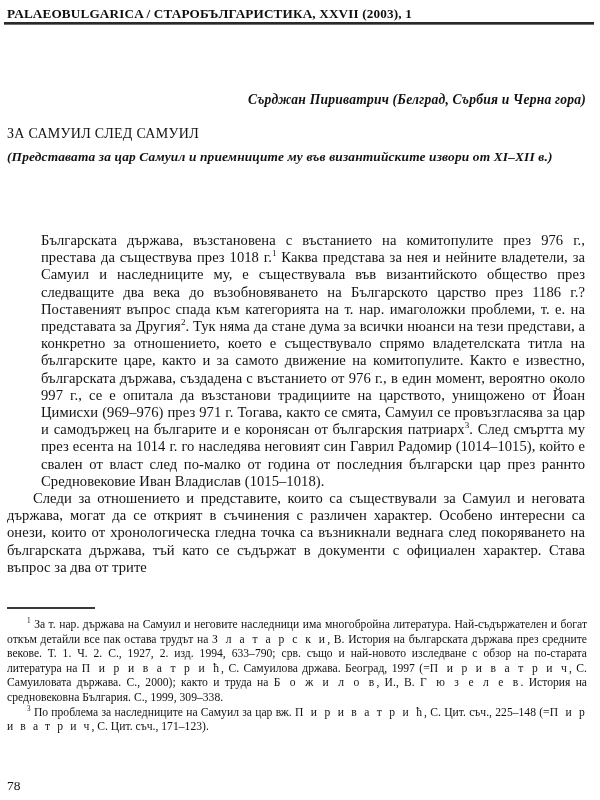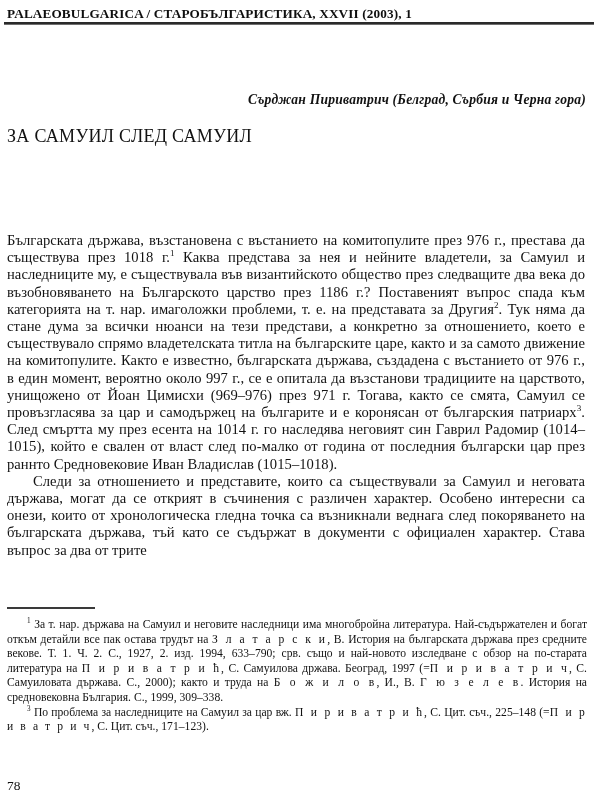--- a/index.html
+++ b/index.html
@@ -55,21 +55,21 @@
     font-style: italic;
     font-weight: bold;
     letter-spacing: 0.2px;
     text-align: right;
   }
   .article-title {
     position: absolute;
     top: 126px;
     left: 7px;
     right: 14px;
-    font-size: 18px;
+    font-size: 14px;
     letter-spacing: 0.3px;
   }
   .subtitle {
     position: absolute;
     top: 148px;
     left: 7px;
     right: 14px;
     font-size: 13.4px;
     font-style: italic;
     font-weight: bold;
@@ -89,20 +89,21 @@
     text-align: justify;
     text-justify: inter-word;
     letter-spacing: 0.05px;
   }
   .body-text p {
     margin: 0;
     text-indent: 26px;
   }
   .body-text p.first {
     text-indent: 0;
+    margin-left: 34px;
   }
   sup {
     font-size: 0.62em;
     vertical-align: super;
     line-height: 0;
   }
 
   
   .fn-rule {
     position: absolute;
@@ -143,20 +144,21 @@
 
 <div class="page">
 
   <div class="running-head">PALAEOBULGARICA / СТАРОБЪЛГАРИСТИКА, XXVII (2003), 1</div>
   <div class="head-rule"></div>
 
   <div class="author">Сърджан Пириватрич (Белград, Сърбия и Черна гора)</div>
 
   <div class="article-title">ЗА САМУИЛ СЛЕД САМУИЛ</div>
 
+  <div class="subtitle">(Представата за цар Самуил и приемниците му във византийските извори от XI–XII в.)</div>
 
   <div class="body-text">
     <p class="first"><span>Българската държава, възстановена с въстанието на комитопулите през 976 г., престава да съществува през 1018 г.</span><sup>1</sup><span> Каква представа за нея и нейните владетели, за Самуил и наследниците му, е съществувала във византийското общество през следващите два века до възобновяването на Българското царство през 1186 г.? Поставеният въпрос спада към категорията на т. нар. имаголожки проблеми, т. е. на представата за Другия</span><sup>2</sup><span>. Тук няма да стане дума за всички нюанси на тези представи, а конкретно за отношението, което е съществувало спрямо владетелската титла на българските царе, както и за самото движение на комитопулите. Както е известно, българската държава, създадена с въстанието от 976 г., в един момент, вероятно около 997 г., се е опитала да възстанови традициите на царството, унищожено от Йоан Цимисхи (969–976) през 971 г. Тогава, както се смята, Самуил се провъзгласява за цар и самодържец на българите и е коронясан от българския патриарх</span><sup>3</sup><span>. След смъртта му през есента на 1014 г. го наследява неговият син Гаврил Радомир (1014–1015), който е свален от власт след по-малко от година от последния български цар през раннто Средновековие Иван Владислав (1015–1018).</span></p>
     <p>Следи за отношението и представите, които са съществували за Самуил и неговата държава, могат да се открият в съчинения с различен характер. Особено интересни са онези, които от хронологическа гледна точка са възникнали веднага след покоряването на българската държава, тъй като се съдържат в документи с официален характер. Става въпрос за два от трите</p>
   </div>
 
   <div class="fn-rule"></div>
 
   <div class="footnotes">
     <p><sup>1</sup> <span>За т. нар. държава на Самуил и неговите наследници има многобройна литература. Най-съдържателен и богат откъм детайли все пак остава трудът на </span><span class="sp">З л а т а р с к и</span><span>, В. История на българската държава през средните векове. Т. 1. Ч. 2. С., 1927, 2. изд. 1994, 633–790; срв. също и най-новото изследване с обзор на по-старата литература на </span><span class="sp">П и р и в а т р и ћ</span><span>, С. Самуилова држава. Београд, 1997 (=</span><span class="sp">П и р и в а т р и ч</span><span>, С. Самуиловата държава. С., 2000); както и труда на </span><span class="sp">Б о ж и л о в</span><span>, И., В. </span><span class="sp">Г ю з е л е в</span><span>. История на средновековна България. С., 1999, 309–338.</span></p>

